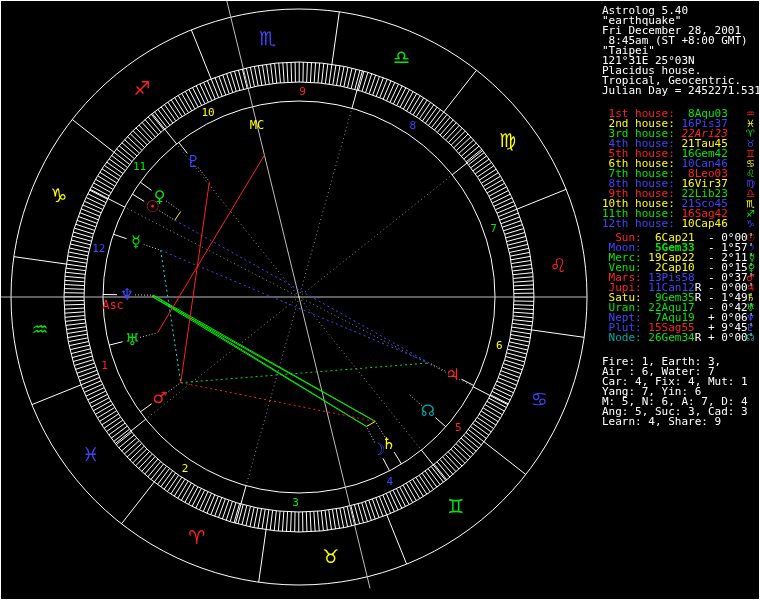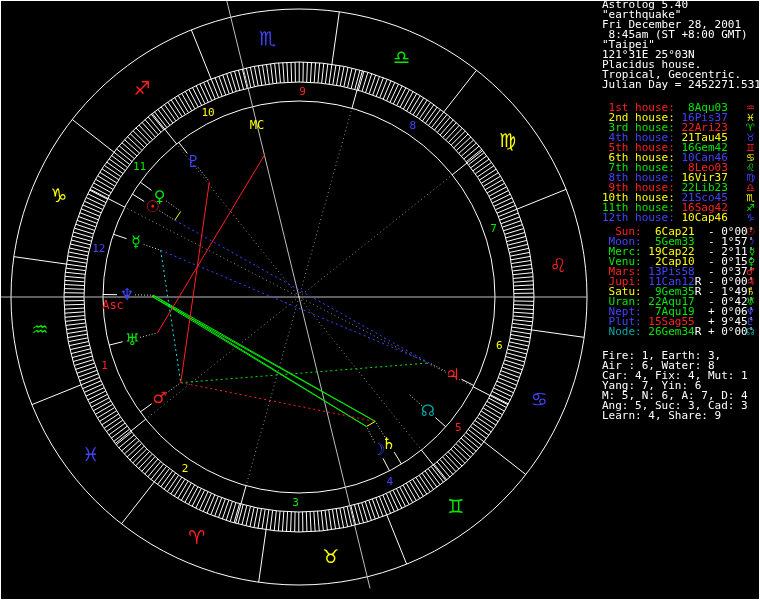--- a/index.html
+++ b/index.html
@@ -2,21 +2,21 @@
 <html><head>
 <meta charset="utf-8">
 <style>
   html,body{margin:0;padding:0;background:#000;}
   .screen{position:relative;width:760px;height:600px;background:#000;overflow:hidden;
           font-family:"DejaVu Sans Mono",monospace;}
   .frame{position:absolute;inset:0;border:1px solid #fff;pointer-events:none;}
   #wheel{position:absolute;left:0;top:0;}
   .panel{position:absolute;left:602px;top:0;width:156px;}
   .pblock{display:block;}
-  .hdr{}
+  .hdr{margin-top:6px;}
   .houses{margin-top:13px;}
   .planets{margin-top:4px;}
   .stats{margin-top:14px;}
   .pline,.prow{white-space:pre;font-size:11px;line-height:10px;height:10px;color:#fff;}
   .prow{position:relative;}
   .prow .g{position:absolute;right:3px;top:-1px;font-family:"DejaVu Sans",sans-serif;
            font-size:10px;line-height:11px;}
 </style>
 </head>
 <body>
@@ -501,47 +501,47 @@
       <div class="pline"> 8:45am (ST +8:00 GMT)</div>
       <div class="pline">"Taipei"</div>
       <div class="pline">121°31E 25°03N</div>
       <div class="pline">Placidus house.</div>
       <div class="pline">Tropical, Geocentric.</div>
       <div class="pline">Julian Day = 2452271.5312</div>
     </div>
     <div class="pblock houses" id="houses-block">
         <div class="prow"><span style="color: rgb(255, 32, 32);"> 1st house:</span><span style="color: rgb(0, 232, 0);">  8Aqu03</span><span class="g" style="color: rgb(255, 32, 32);">♒</span></div>
         <div class="prow"><span style="color: rgb(255, 255, 0);"> 2nd house:</span><span style="color: rgb(67, 67, 255);"> 16Pis37</span><span class="g" style="color: rgb(255, 255, 0);">♓</span></div>
-        <div class="prow"><span style="color: rgb(0, 232, 0);"> 3rd house:</span><span style="color: rgb(255, 32, 32);"> 22Ari23</span><span class="g" style="color: rgb(0, 232, 0);">♈</span></div>
+        <div class="prow"><span style="color: rgb(0, 232, 0);"> 3rd house:</span><span style="color: rgb(255, 32, 32); font-style: italic;"> 22Ari23</span><span class="g" style="color: rgb(0, 232, 0);">♈</span></div>
         <div class="prow"><span style="color: rgb(67, 67, 255);"> 4th house:</span><span style="color: rgb(255, 255, 0);"> 21Tau45</span><span class="g" style="color: rgb(67, 67, 255);">♉</span></div>
         <div class="prow"><span style="color: rgb(255, 32, 32);"> 5th house:</span><span style="color: rgb(0, 232, 0);"> 16Gem42</span><span class="g" style="color: rgb(255, 32, 32);">♊</span></div>
         <div class="prow"><span style="color: rgb(255, 255, 0);"> 6th house:</span><span style="color: rgb(67, 67, 255);"> 10Can46</span><span class="g" style="color: rgb(255, 255, 0);">♋</span></div>
         <div class="prow"><span style="color: rgb(0, 232, 0);"> 7th house:</span><span style="color: rgb(255, 32, 32);">  8Leo03</span><span class="g" style="color: rgb(0, 232, 0);">♌</span></div>
         <div class="prow"><span style="color: rgb(67, 67, 255);"> 8th house:</span><span style="color: rgb(255, 255, 0);"> 16Vir37</span><span class="g" style="color: rgb(67, 67, 255);">♍</span></div>
         <div class="prow"><span style="color: rgb(255, 32, 32);"> 9th house:</span><span style="color: rgb(0, 232, 0);"> 22Lib23</span><span class="g" style="color: rgb(255, 32, 32);">♎</span></div>
         <div class="prow"><span style="color: rgb(255, 255, 0);">10th house:</span><span style="color: rgb(67, 67, 255);"> 21Sco45</span><span class="g" style="color: rgb(255, 255, 0);">♏</span></div>
         <div class="prow"><span style="color: rgb(0, 232, 0);">11th house:</span><span style="color: rgb(255, 32, 32); margin-top: 40px;"> 16Sag42</span><span class="g" style="color: rgb(0, 232, 0);">♐</span></div>
         <div class="prow"><span style="color: rgb(67, 67, 255); margin-top: 12px;">12th house:</span><span style="color: rgb(255, 255, 0);"> 10Cap46</span><span class="g" style="color: rgb(67, 67, 255);">♑</span></div>
       </div>
     <div class="pblock planets" id="planets-block">
         <div class="prow"><span style="color: rgb(255, 32, 32);">  Sun:</span><span style="color: rgb(255, 255, 0);">  6Cap21</span><span style="color: rgb(255, 255, 255);"> </span><span style="color: rgb(255, 255, 255);"> - 0°00'</span><span class="g" style="color: rgb(255, 32, 32);">☉</span></div>
-        <div class="prow"><span style="color: rgb(67, 67, 255);"> Moon:</span><span style="color: rgb(0, 232, 0);">  5Gem33</span><span style="color: rgb(255, 255, 255);"> </span><span style="color: rgb(255, 255, 255);"> - 1°57'</span><span class="g" style="color: rgb(67, 67, 255);">☽</span></div>
+        <div class="prow"><span style="color: rgb(67, 67, 255);"> Moon:</span><span style="color: rgb(0, 232, 0); font-weight: bold;">  5Gem33</span><span style="color: rgb(255, 255, 255);"> </span><span style="color: rgb(255, 255, 255);"> - 1°57'</span><span class="g" style="color: rgb(67, 67, 255);">☽</span></div>
         <div class="prow"><span style="color: rgb(0, 232, 0);"> Merc:</span><span style="color: rgb(255, 255, 0);"> 19Cap22</span><span style="color: rgb(255, 255, 255);"> </span><span style="color: rgb(255, 255, 255);"> - 2°11'</span><span class="g" style="color: rgb(0, 232, 0);">☿</span></div>
         <div class="prow"><span style="color: rgb(0, 232, 0);"> Venu:</span><span style="color: rgb(255, 255, 0);">  2Cap10</span><span style="color: rgb(255, 255, 255);"> </span><span style="color: rgb(255, 255, 255);"> - 0°15'</span><span class="g" style="color: rgb(0, 232, 0);">♀</span></div>
         <div class="prow"><span style="color: rgb(255, 32, 32);"> Mars:</span><span style="color: rgb(67, 67, 255);"> 13Pis58</span><span style="color: rgb(255, 255, 255);"> </span><span style="color: rgb(255, 255, 255);"> - 0°37'</span><span class="g" style="color: rgb(255, 32, 32);">♂</span></div>
         <div class="prow"><span style="color: rgb(255, 32, 32);"> Jupi:</span><span style="color: rgb(67, 67, 255);"> 11Can12</span><span style="color: rgb(255, 255, 255);">R</span><span style="color: rgb(255, 255, 255);"> - 0°00'</span><span class="g" style="color: rgb(255, 32, 32);">♃</span></div>
         <div class="prow"><span style="color: rgb(255, 255, 0);"> Satu:</span><span style="color: rgb(0, 232, 0);">  9Gem35</span><span style="color: rgb(255, 255, 255);">R</span><span style="color: rgb(255, 255, 255);"> - 1°49'</span><span class="g" style="color: rgb(255, 255, 0);">♄</span></div>
         <div class="prow"><span style="color: rgb(0, 232, 0);"> Uran:</span><span style="color: rgb(0, 232, 0);"> 22Aqu17</span><span style="color: rgb(255, 255, 255);"> </span><span style="color: rgb(255, 255, 255);"> - 0°42'</span><span class="g" style="color: rgb(0, 232, 0);">♅</span></div>
         <div class="prow"><span style="color: rgb(67, 67, 255);"> Nept:</span><span style="color: rgb(0, 232, 0);">  7Aqu19</span><span style="color: rgb(255, 255, 255);"> </span><span style="color: rgb(255, 255, 255);"> + 0°06'</span><span class="g" style="color: rgb(67, 67, 255);">♆</span></div>
         <div class="prow"><span style="color: rgb(67, 67, 255);"> Plut:</span><span style="color: rgb(255, 32, 32);"> 15Sag55</span><span style="color: rgb(255, 255, 255);"> </span><span style="color: rgb(255, 255, 255);"> + 9°45'</span><span class="g" style="color: rgb(67, 67, 255);">♇</span></div>
         <div class="prow"><span style="color: rgb(0, 168, 168);"> Node:</span><span style="color: rgb(0, 232, 0);"> 26Gem34</span><span style="color: rgb(255, 255, 255);">R</span><span style="color: rgb(255, 255, 255);"> + 0°00'</span><span class="g" style="color: rgb(0, 168, 168);">☊</span></div>
       </div>
     <div class="pblock stats">
       <div class="pline">Fire: 1, Earth: 3,</div>
-      <div class="pline">Air : 6, Water: 8</div>
+      <div class="pline">Air : 6, Water: 7</div>
       <div class="pline">Car: 4, Fix: 4, Mut: 1</div>
       <div class="pline">Yang: 7, Yin: 6</div>
       <div class="pline">M: 5, N: 6, A: 7, D: 4</div>
       <div class="pline">Ang: 5, Suc: 3, Cad: 3</div>
       <div class="pline">Learn: 4, Share: 9</div>
     </div>
   </div>
 
   <div class="frame"></div>
 </div>

